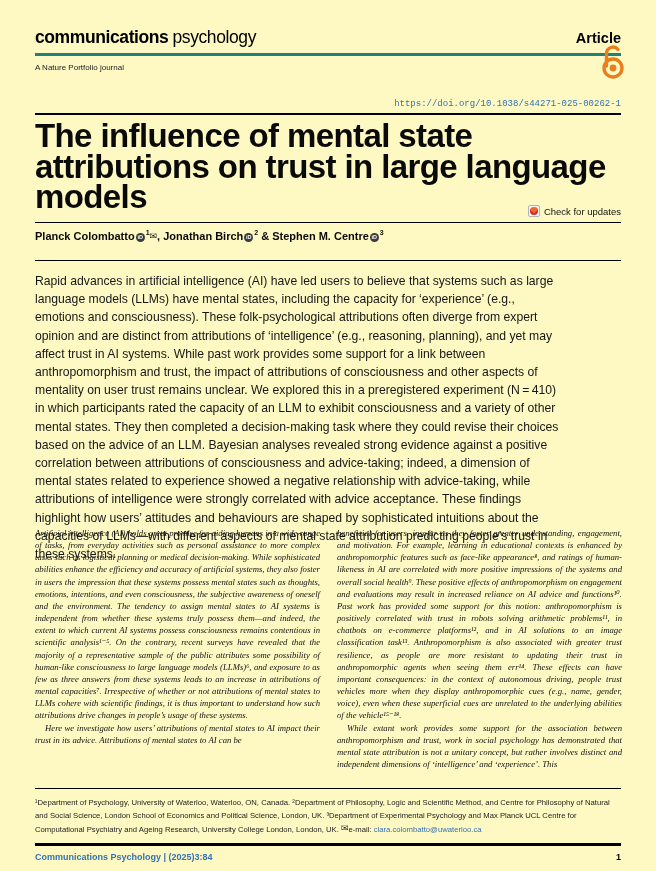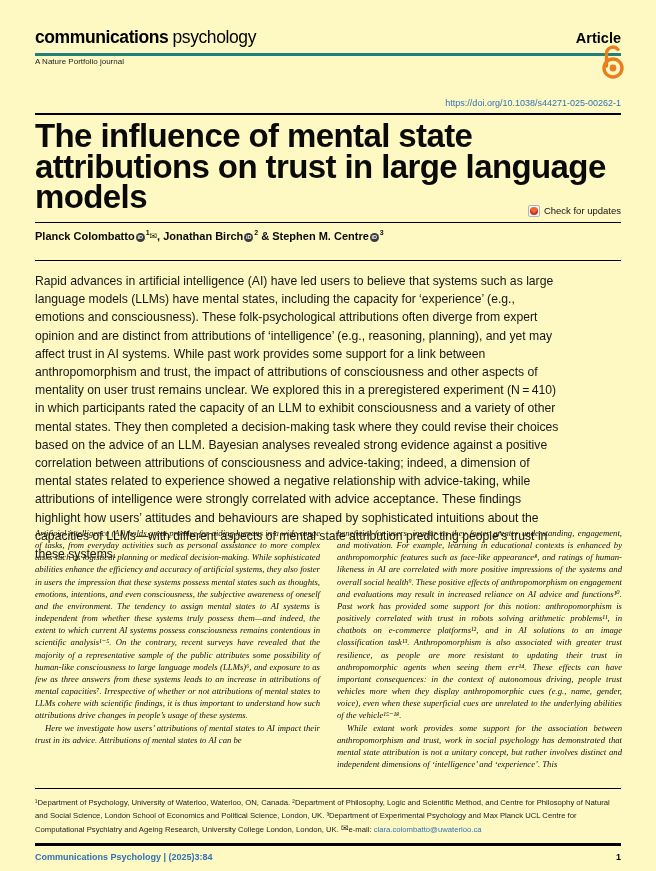--- a/index.html
+++ b/index.html
@@ -15,31 +15,31 @@
     overflow: hidden;
   }
   
   .masthead { position: absolute; top: 13px; left: 35px; right: 35px; }
   .logo-row { display: flex; justify-content: space-between; align-items: baseline; }
   .journal-name { font-size: 17.5px; letter-spacing: -0.4px; }
   .journal-name .bold { font-weight: 700; }
   .journal-name .light { font-weight: 400; margin-left: 4px; }
   .article-type { font-size: 14.5px; font-weight: 700; margin-top: 17px; }
   .teal-bar { height: 3px; background: #21807C; margin-top: 5px; }
-  .tagline { font-size: 8px; color: #222; margin-top: 1px; }
+  .tagline { font-size: 8px; color: #222; margin-top: 7px; }
   .oa-icon { position: absolute; top: 42px; right: 30px; width: 26px; height: 38px; }
   
   .doi-line { position: absolute; top: 98px; left: 35px; right: 35px; text-align: right;
               font-size: 9px; color: #3173B4; }
   .rule-black-2 { position: absolute; top: 113px; left: 35px; right: 35px; height: 2px; background: #000; }
   .article-title { position: absolute; top: 121px; left: 35px; width: 590px;
                    font-size: 33px; line-height: 30.5px; font-weight: 700;
                    letter-spacing: -0.6px; color: #0a0a0a; }
   
-  .badge-row { position: absolute; top: 205px; right: 35px; display: flex; gap: 4px;
+  .badge-row { position: absolute; top: 205px; right: 35px; display: flex; align-items: center; gap: 4px;
                cursor: pointer; }
   .crossmark-box { width: 12px; height: 12px; border: 1px solid #b4b4b4; border-radius: 2px;
                    background: #f6f6f6; display: flex; align-items: center; justify-content: center; }
   .crossmark-dot { width: 8px; height: 8px; border-radius: 50%;
                    background: radial-gradient(circle at 50% 35%, #f0672f 0 45%, #cf2e24 46% 75%, #7e241d 76%); }
   .badge-label { font-size: 9.5px; color: #111; }
   .rule-1a { position: absolute; top: 222px; left: 35px; right: 35px; height: 1px; background: #000; }
   
   .byline { position: absolute; top: 229px; left: 35px; right: 35px;
             font-size: 11px; font-weight: 700; color: #0a0a0a; }
@@ -90,21 +90,21 @@
 
   <svg class="oa-icon" viewBox="0 0 26 38">
     <g stroke="#E87E1E" stroke-width="3.4" fill="none" stroke-linecap="round">
       <circle cx="13" cy="26" r="9"></circle>
       <path d="M 6.5,24 V 11.5 a 6.5,6.5 0 0 1 11.5,-4"></path>
     </g>
     <circle cx="13" cy="26" r="3.4" fill="#E87E1E"></circle>
   </svg>
 
   <div class="doi-line">
-    <a class="doi-link" style="color:#3173B4;text-decoration:none;">https://doi.org/10.1038/s44271-025-00262-1</a>
+    <a class="doi-link" style="color:#3173B4;text-decoration:none;font-family:Liberation Mono, monospace;">https://doi.org/10.1038/s44271-025-00262-1</a>
   </div>
   <div class="rule-black-2"></div>
 
   <h1 class="article-title">The influence of mental state attributions on trust in large language models</h1>
 
   <div class="badge-row">
     <span class="crossmark-box">
         <span class="crossmark-dot"></span>
       </span>
     <span class="badge-label">Check for updates</span>

